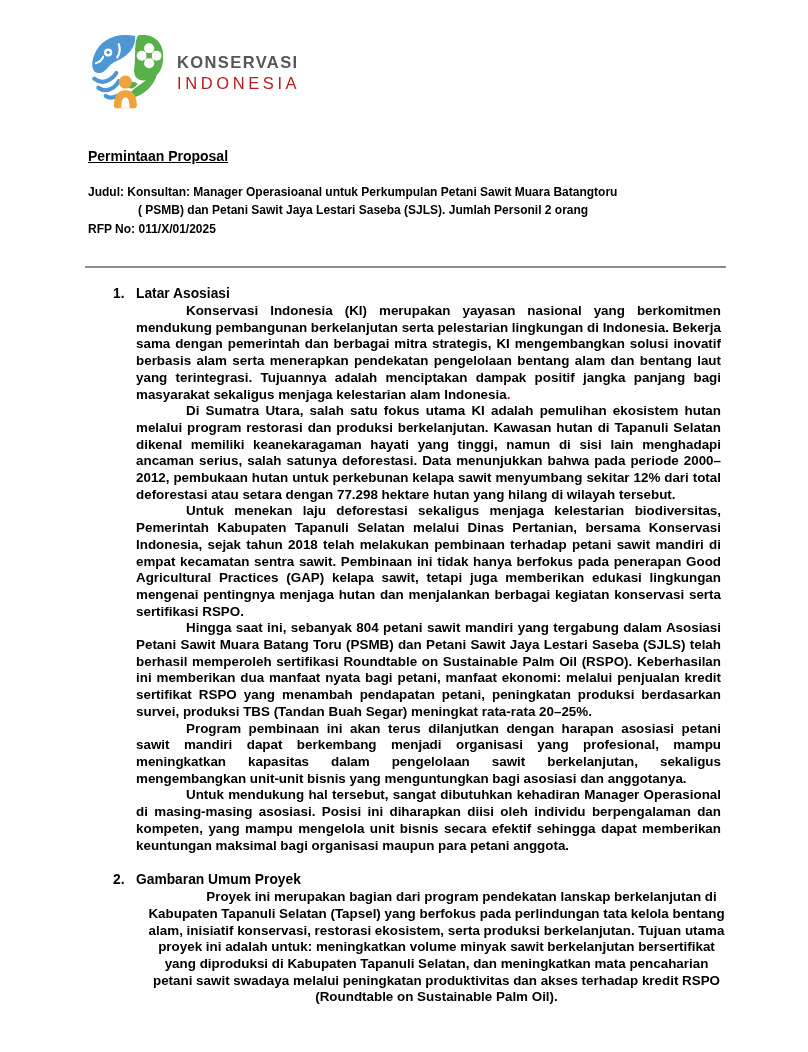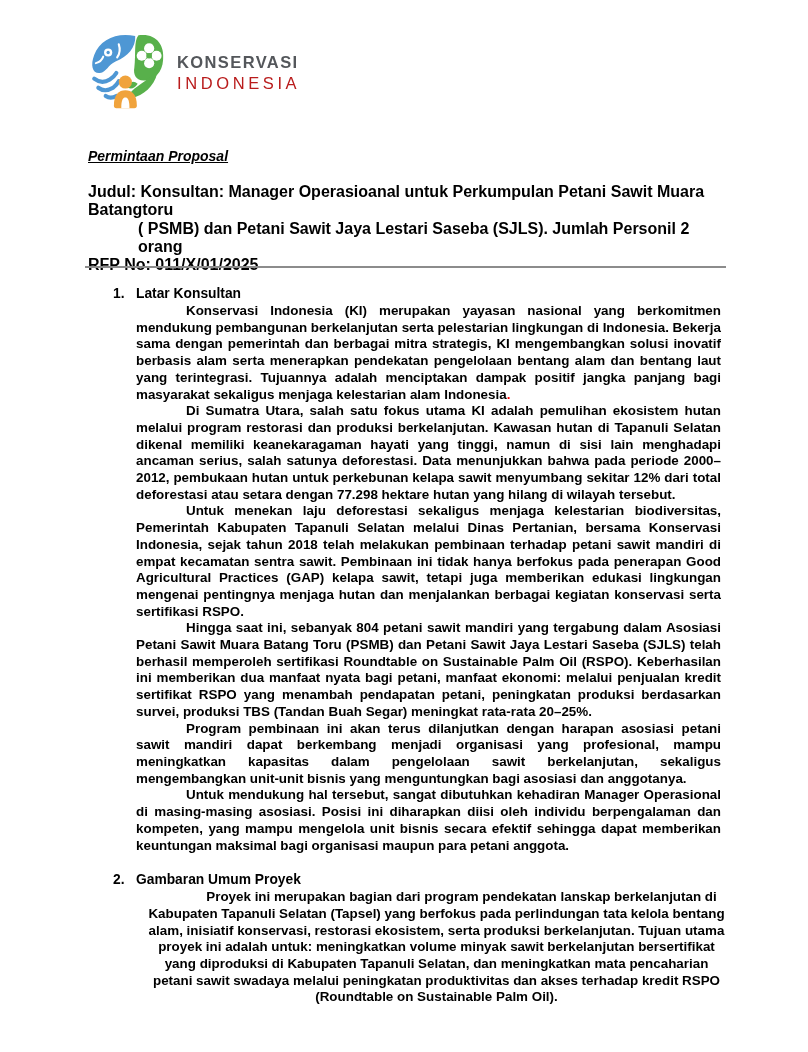--- a/index.html
+++ b/index.html
@@ -7,22 +7,22 @@
     position:relative;width:768px;height:1052px;background:#ffffff;overflow:hidden;
     font-family:"Liberation Sans","DejaVu Sans",sans-serif;color:#000;
   }
   
   .logo-row{position:absolute;left:86px;top:32px;display:flex;align-items:center;gap:9px;}
   .logo-svg{width:82px;height:82px;display:block;}
   .brand{display:flex;flex-direction:column;justify-content:center;}
   .brand-top{font-weight:bold;font-size:16.5px;letter-spacing:1.4px;color:#54575b;line-height:1.3;}
   .brand-bottom{font-weight:normal;font-size:16.5px;letter-spacing:3.6px;color:#b91c1c;line-height:1.3;}
   
-  .doc-type{position:absolute;left:88px;top:148px;font-size:14px;font-weight:bold;text-decoration:underline;line-height:17px;font-style:italic;}
-  .meta{position:absolute;left:88px;top:183px;width:645px;font-size:16px;line-height:18.3px;font-weight:bold;}
+  .doc-type{position:absolute;left:88px;top:148px;font-size:14px;font-weight:bold;text-decoration:underline;line-height:17px;}
+  .meta{position:absolute;left:88px;top:183px;width:645px;font-size:12px;line-height:18.3px;font-weight:bold;}
   .meta .indent{padding-left:50px;}
   .meta .normal{font-weight:normal;}
   .rule{position:absolute;left:85px;top:266px;width:641px;height:2px;background:#8c8c8c;}
   
   .sections{position:absolute;left:113px;top:285px;width:608px;font-size:13.4px;line-height:16.7px;}
   .section + .section{margin-top:17px;}
   .sec-head{display:flex;font-weight:bold;font-size:13.8px;line-height:18px;}
   .sec-num{width:23px;flex:none;}
   .para{margin:0 0 0 23px;width:585px;text-align:justify;text-indent:50px;font-weight:bold;}
   .para.left{text-align:center;margin-left:31px;}
@@ -72,21 +72,21 @@
     <div class="indent">( PSMB) dan Petani Sawit Jaya Lestari Saseba (SJLS). Jumlah Personil 2 orang</div>
     <div><span>RFP No:</span> <span>011/X/01/2025</span></div>
   </div>
 
   <div class="rule"></div>
 
   <main class="sections">
       <section class="section">
         <div class="sec-head">
           <span class="sec-num">1.</span>
-          <span>Latar Konsultan</span>
+          <span>Latar Asosiasi</span>
         </div>
         <p class="para">Konservasi Indonesia (KI) merupakan yayasan nasional yang berkomitmen mendukung pembangunan berkelanjutan serta pelestarian lingkungan di Indonesia. Bekerja sama dengan pemerintah dan berbagai mitra strategis, KI mengembangkan solusi inovatif berbasis alam serta menerapkan pendekatan pengelolaan bentang alam dan bentang laut yang terintegrasi. Tujuannya adalah menciptakan dampak positif jangka panjang bagi masyarakat sekaligus menjaga kelestarian alam Indonesia<span class="red">.</span></p>
         <p class="para">Di Sumatra Utara, salah satu fokus utama KI adalah pemulihan ekosistem hutan melalui program restorasi dan produksi berkelanjutan. Kawasan hutan di Tapanuli Selatan dikenal memiliki keanekaragaman hayati yang tinggi, namun di sisi lain menghadapi ancaman serius, salah satunya deforestasi. Data menunjukkan bahwa pada periode 2000–2012, pembukaan hutan untuk perkebunan kelapa sawit menyumbang sekitar 12% dari total deforestasi atau setara dengan 77.298 hektare hutan yang hilang di wilayah tersebut.</p>
         <p class="para">Untuk menekan laju deforestasi sekaligus menjaga kelestarian biodiversitas, Pemerintah Kabupaten Tapanuli Selatan melalui Dinas Pertanian, bersama Konservasi Indonesia, sejak tahun 2018 telah melakukan pembinaan terhadap petani sawit mandiri di empat kecamatan sentra sawit. Pembinaan ini tidak hanya berfokus pada penerapan Good Agricultural Practices (GAP) kelapa sawit, tetapi juga memberikan edukasi lingkungan mengenai pentingnya menjaga hutan dan menjalankan berbagai kegiatan konservasi serta sertifikasi RSPO.</p>
         <p class="para">Hingga saat ini, sebanyak 804 petani sawit mandiri yang tergabung dalam Asosiasi Petani Sawit Muara Batang Toru (PSMB) dan Petani Sawit Jaya Lestari Saseba (SJLS) telah berhasil memperoleh sertifikasi Roundtable on Sustainable Palm Oil (RSPO). Keberhasilan ini memberikan dua manfaat nyata bagi petani, manfaat ekonomi: melalui penjualan kredit sertifikat RSPO yang menambah pendapatan petani,  peningkatan produksi  berdasarkan survei, produksi TBS (Tandan Buah Segar) meningkat rata-rata 20–25%.</p>
         <p class="para">Program pembinaan ini akan terus dilanjutkan dengan harapan asosiasi petani sawit mandiri dapat berkembang menjadi organisasi yang profesional, mampu meningkatkan kapasitas dalam pengelolaan sawit berkelanjutan, sekaligus mengembangkan unit-unit bisnis yang menguntungkan bagi asosiasi dan anggotanya.</p>
         <p class="para">Untuk mendukung hal tersebut, sangat dibutuhkan kehadiran Manager Operasional di masing-masing asosiasi. Posisi ini diharapkan diisi oleh individu berpengalaman dan kompeten, yang mampu mengelola unit bisnis secara efektif sehingga dapat memberikan keuntungan maksimal bagi organisasi maupun para petani anggota.</p>
       </section>
       <section class="section">
         <div class="sec-head">

